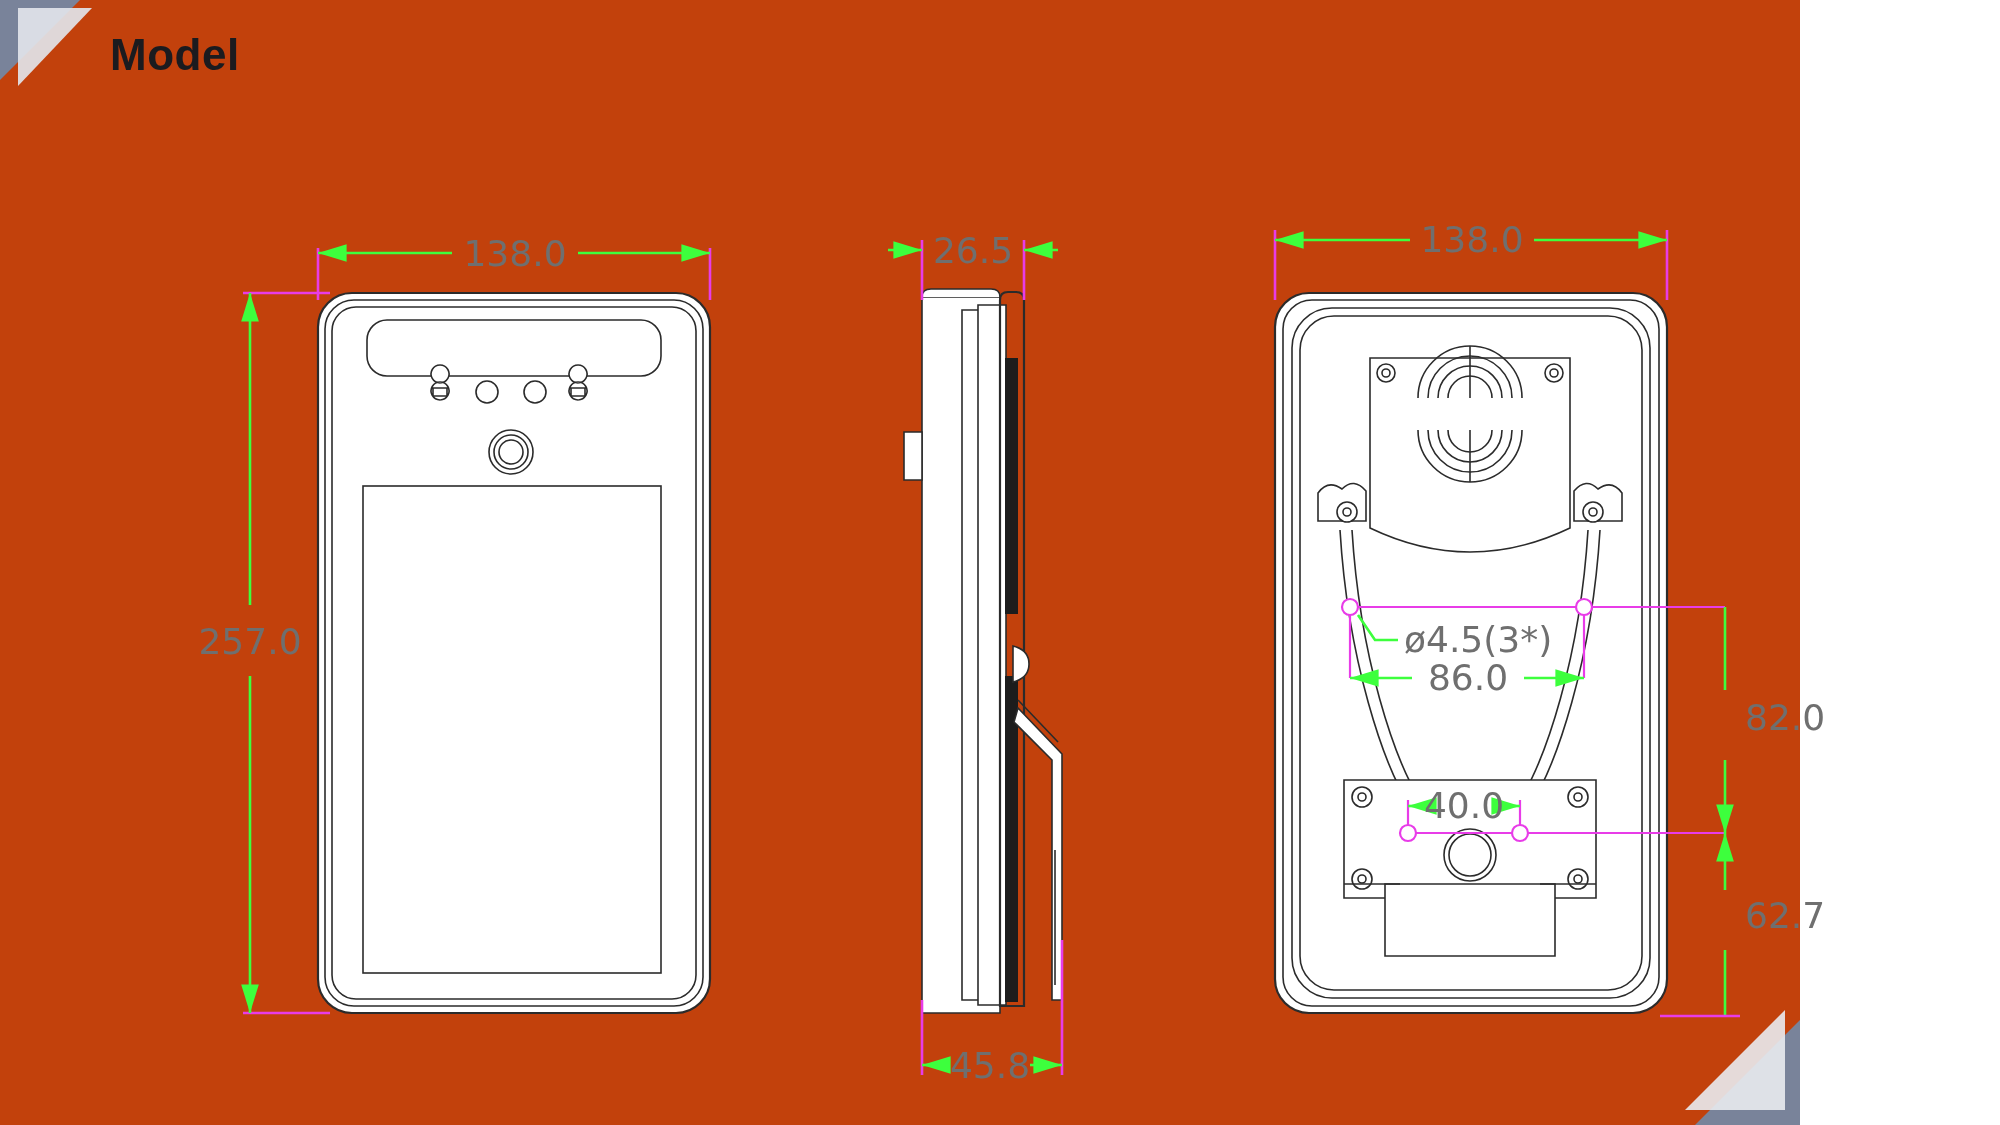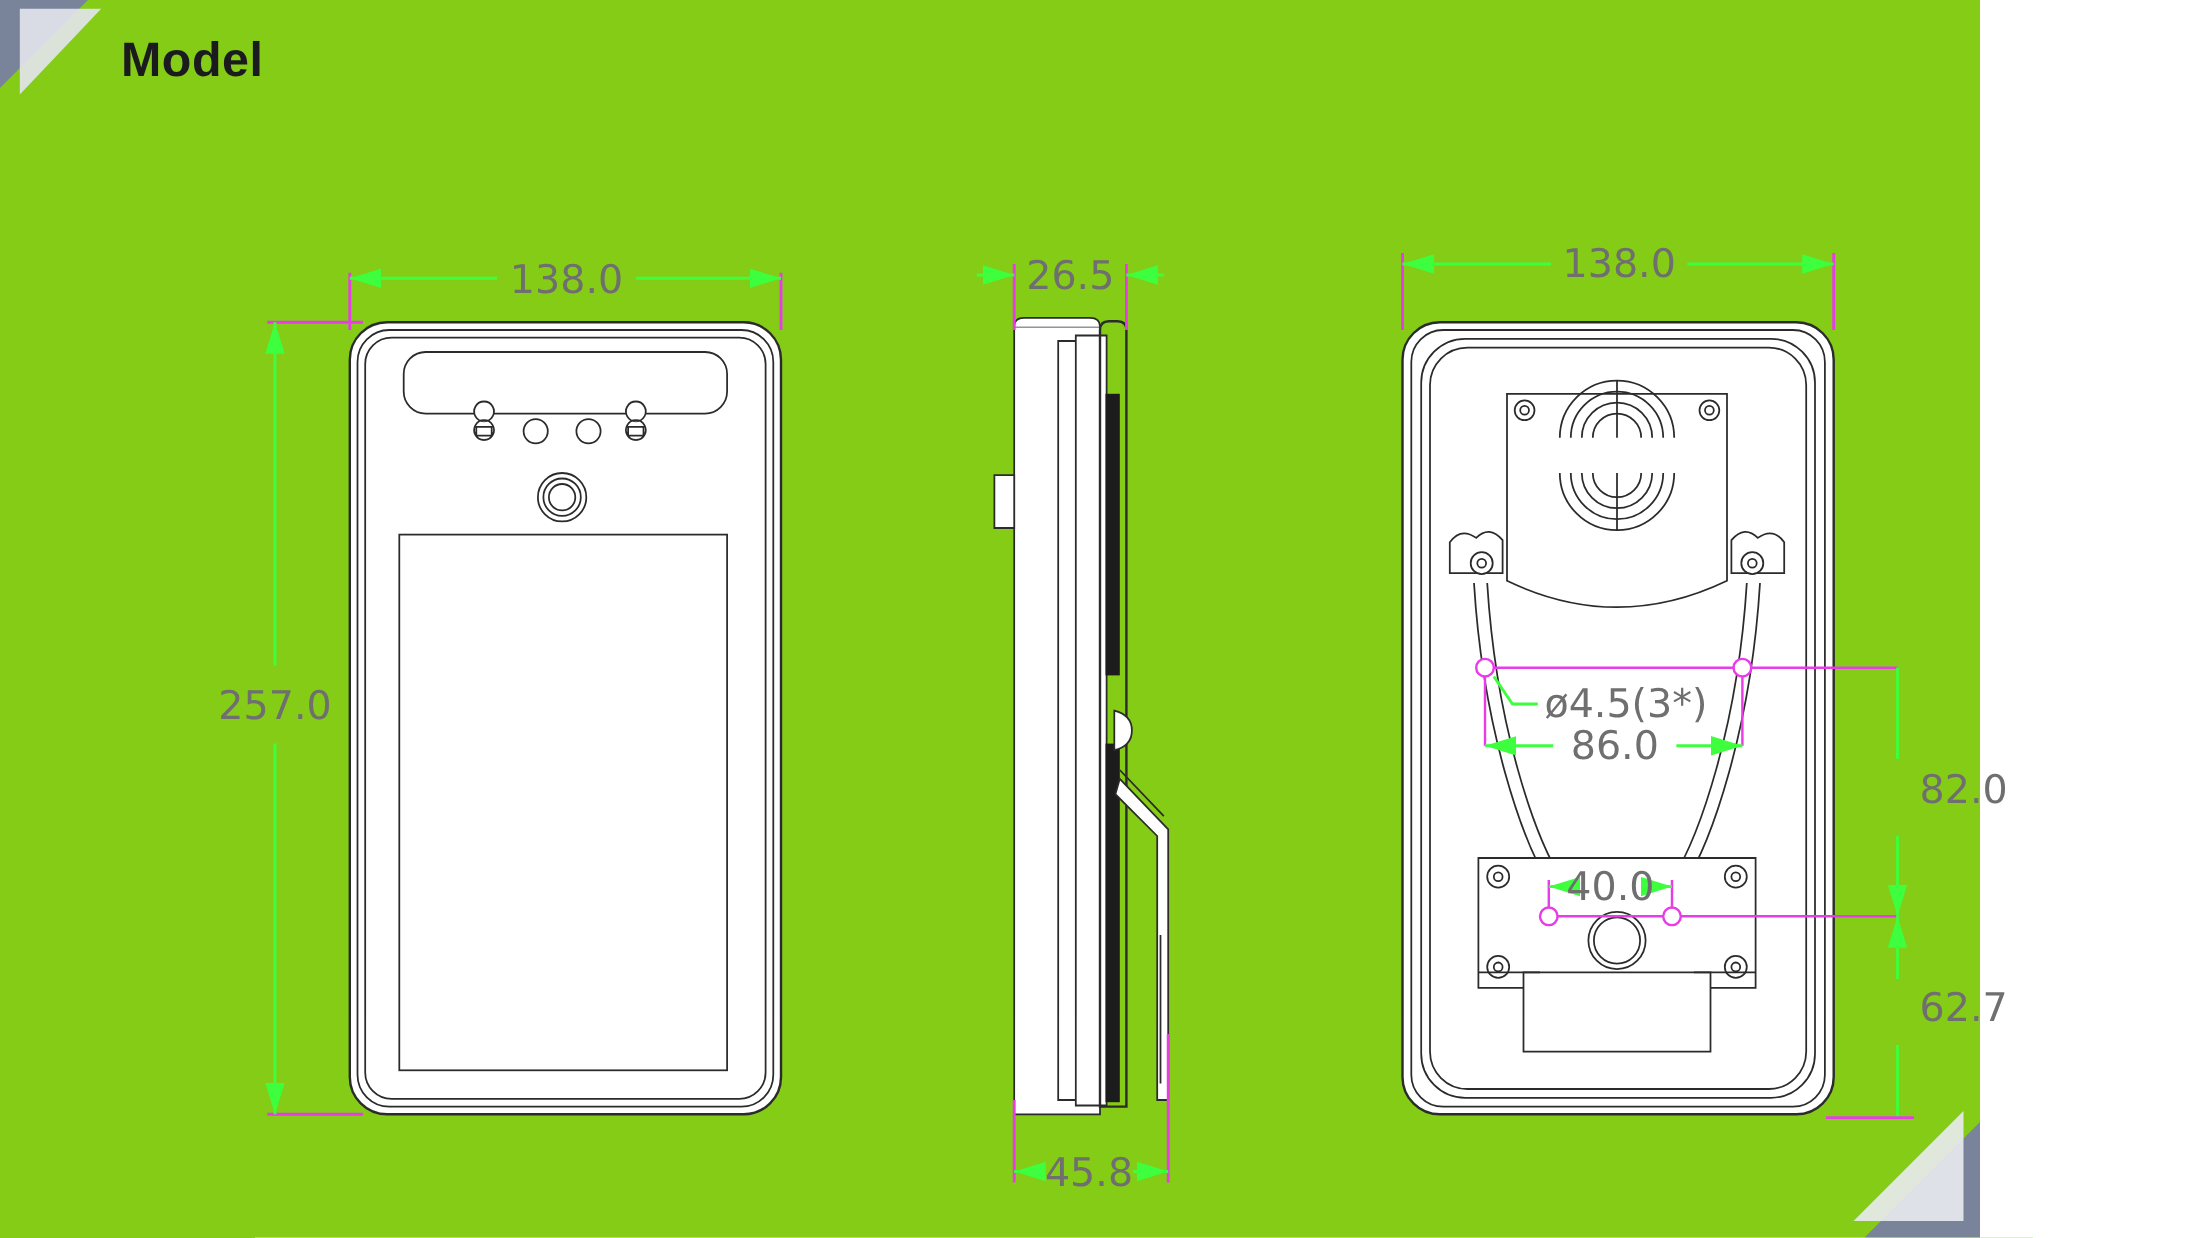--- a/index.html
+++ b/index.html
@@ -1,18 +1,18 @@
 <!DOCTYPE html>
 <html><head>
 <meta charset="utf-8">
 <style>
   html,body{margin:0;padding:0;background:#ffffff;}
   body{width:2000px;height:1125px;overflow:hidden;
        font-family:"Liberation Sans", sans-serif;}
-  #stage{position:relative;width:1800px;height:1125px;background:#84cc16;}
+  #stage{position:relative;width:1800px;height:1125px;background:#c2410c;}
   #corner-tl{position:absolute;left:0;top:0;width:92px;height:92px;}
   #corner-br{position:absolute;right:0;bottom:0;width:120px;height:115px;}
   #page-title{position:absolute;left:110px;top:30px;font-size:44px;font-weight:bold;
               color:#1b1b1f;letter-spacing:.5px;}
   #drawing{position:absolute;left:0;top:0;width:2000px;height:1125px;}
 </style>
 </head>
 <body>
 
 <div id="stage">

